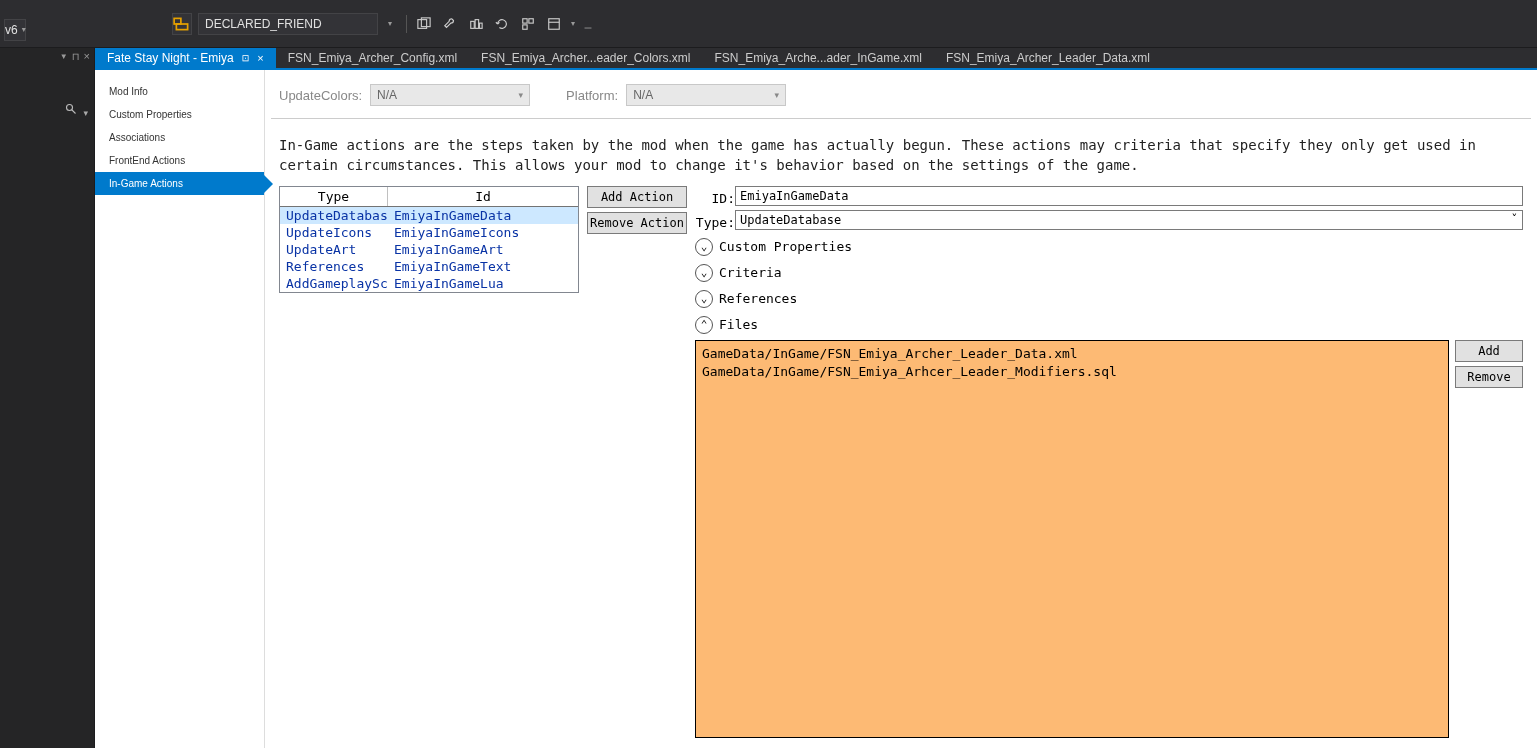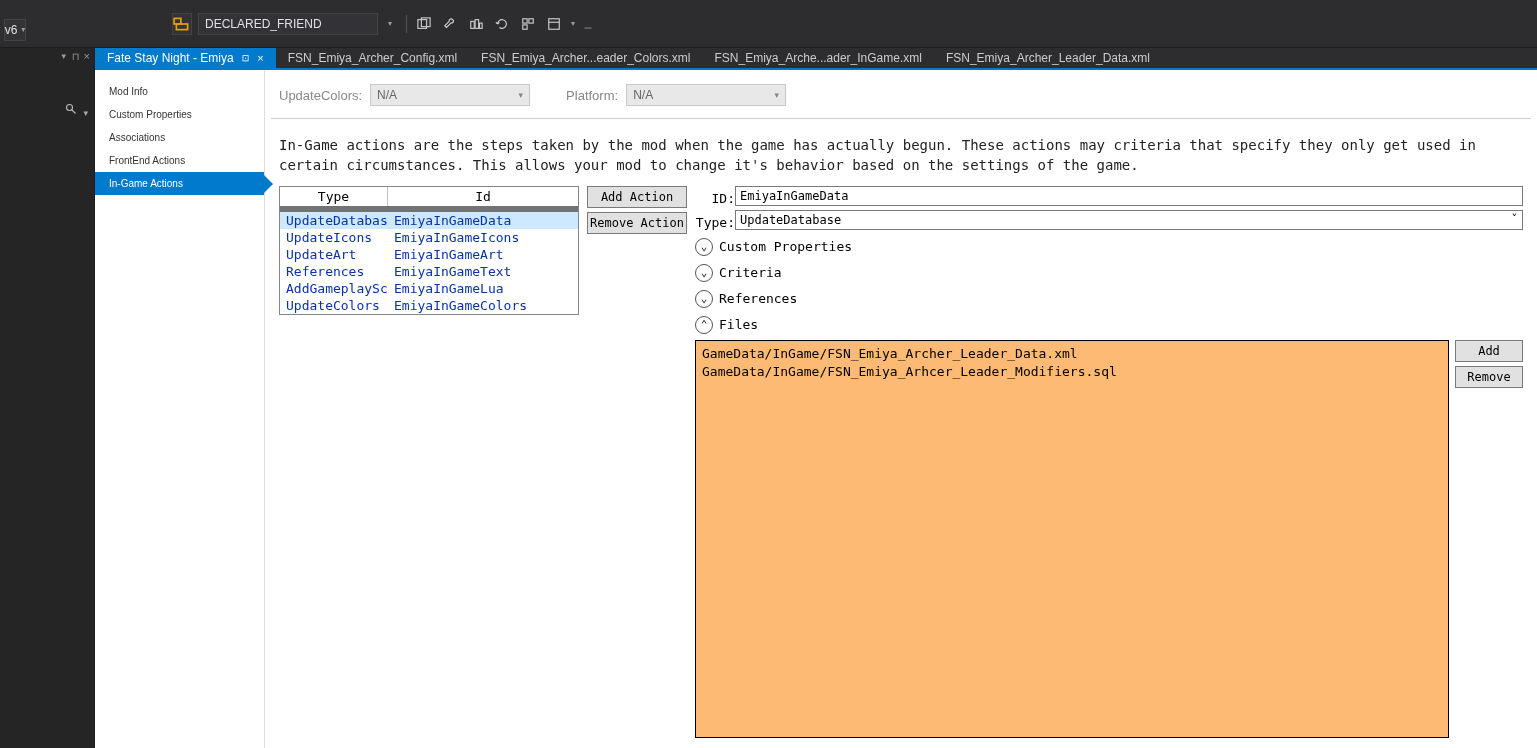--- a/index.html
+++ b/index.html
@@ -45,21 +45,21 @@
   .cf-label { color:#888; }
   .cf-select { width:160px; height:22px; border:1px solid #c8c8c8; background:#e8e8e8; color:#666; display:flex; align-items:center; padding:0 6px; font-size:12px; position:relative;}
   .cf-select::after{ content:"▾"; position:absolute; right:6px; font-size:9px; color:#888;}
   .hr { height:1px; background:#ccc; margin: 2px 6px 0 6px;}
 
   .desc { padding:16px 12px 10px 14px; font-family: "Consolas","SimSun", monospace; font-size:14px; color:#222; line-height:1.45;}
 
   .lower { flex:1; display:flex; padding: 0 14px 10px 14px; gap:8px; overflow:hidden;}
   .actionscol { display:flex; flex-direction:column; gap:0; }
   .action-table { width:300px; border:1px solid #828790; background:#fff; font-family:"SimSun","Consolas",monospace; font-size:13px;}
-  .action-table .hdr { display:flex; border-bottom:6px solid #737373;}
+  .action-table .hdr { display:flex; border-bottom:1px solid #737373;}
   .action-table .hdr > div { flex:1; text-align:center; padding:2px 0; border-right:1px solid #c0c0c0; background:#fff;}
   .action-table .hdr > div:last-child{ border-right:none;}
   .action-table .body {  }
   .action-row { display:flex; }
   .action-row > div { flex:1; padding:1px 6px; color:#0933a5; white-space:nowrap; overflow:hidden;}
   .action-row .c1 { flex:0 0 108px;}
   .action-row.selected { background:#cde8ff; }
   .action-row.selected > div{ color:#0933a5;}
   .action-table .hdr .c1 { flex:0 0 108px;}
 
@@ -79,21 +79,21 @@
   .exp-label { }
 
   .filesarea { flex:1; display:flex; gap:6px; margin-top:2px; min-height:0;}
   .filelist { flex:1; border:1px solid #000000; background:#fdba74; padding:4px 6px; font-family:"SimSun","Consolas",monospace; font-size:13px; line-height:1.4; overflow:auto;}
   .filebtns { display:flex; flex-direction:column; gap:4px;}
 </style>
 </head>
 <body>
 
 <div class="toolbar">
-  <div class="tb-dropdown" style="width:22px;justify-content:center;padding:0;margin-top:12px;">
+  <div class="tb-dropdown" style="width:22px;justify-content:flex-start;padding:0;margin-top:12px;">
     <span>v6</span>
       <span class="tb-chevron">▾</span>
   </div>
 
   <div class="tb-group2">
     <div class="tb-dropdown icon">
       <svg viewBox="0 0 16 16" fill="none" stroke="#e6a100" stroke-width="1.5">
         <rect x="1" y="3" width="6" height="5"></rect>
           <rect x="3" y="8" width="10" height="5"></rect>
       </svg>
@@ -234,24 +234,20 @@
                     <div>EmiyaInGameArt</div>
                   </div>
                   <div class="action-row">
                     <div class="c1">References</div>
                     <div>EmiyaInGameText</div>
                   </div>
                   <div class="action-row">
                     <div class="c1">AddGameplayScri</div>
                     <div>EmiyaInGameLua</div>
                   </div>
-                  <div class="action-row">
-                    <div class="c1">UpdateColors</div>
-                    <div>EmiyaInGameColors</div>
-                  </div>
                 </div>
             </div>
           </div>
 
           <div class="btncol">
             <div class="vsbtn">Add Action</div>
             <div class="vsbtn">Remove Action</div>
           </div>
 
           <div class="detailcol">

